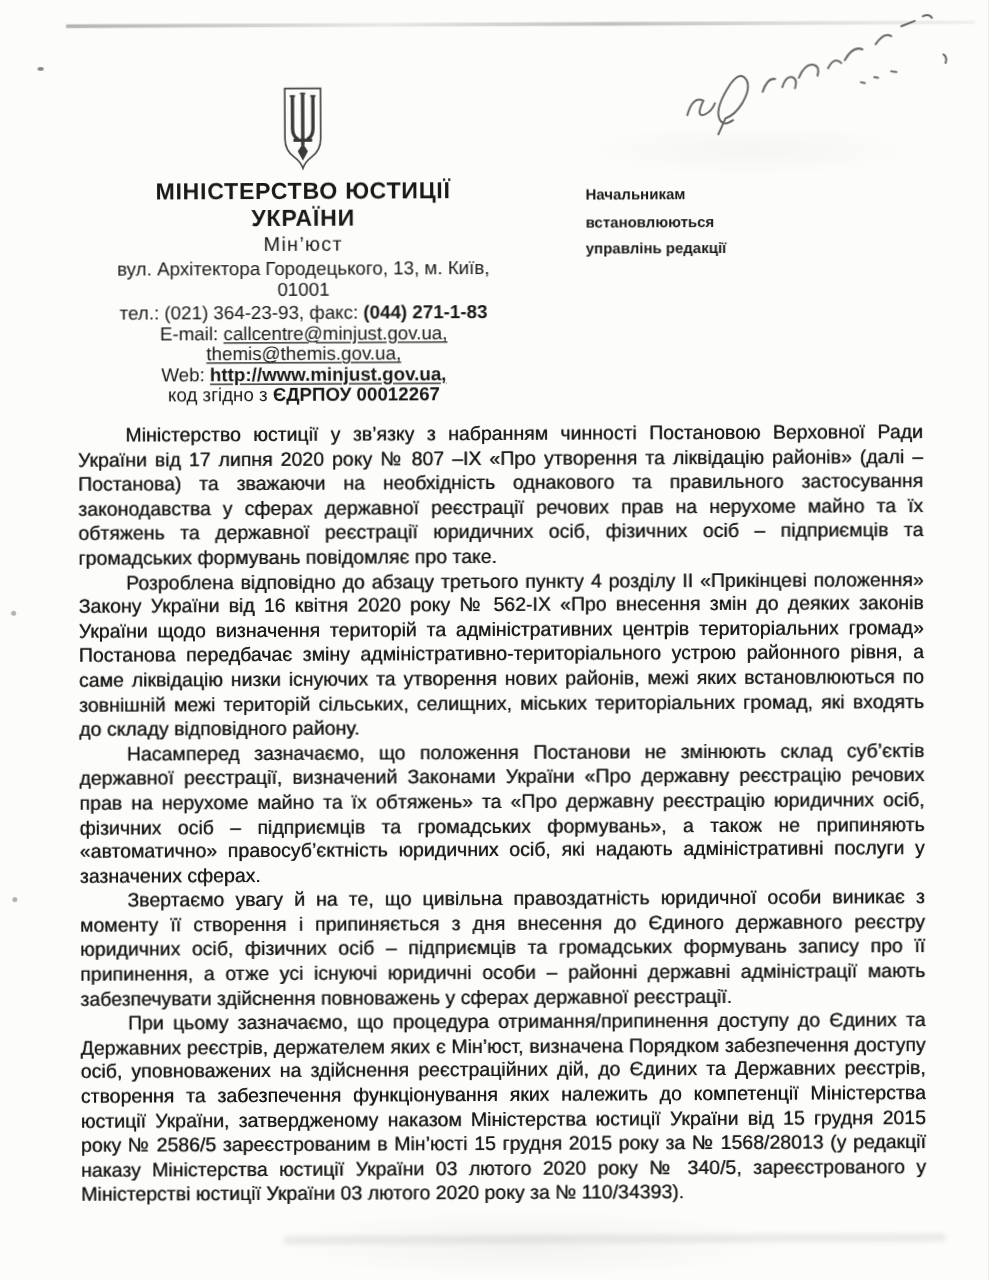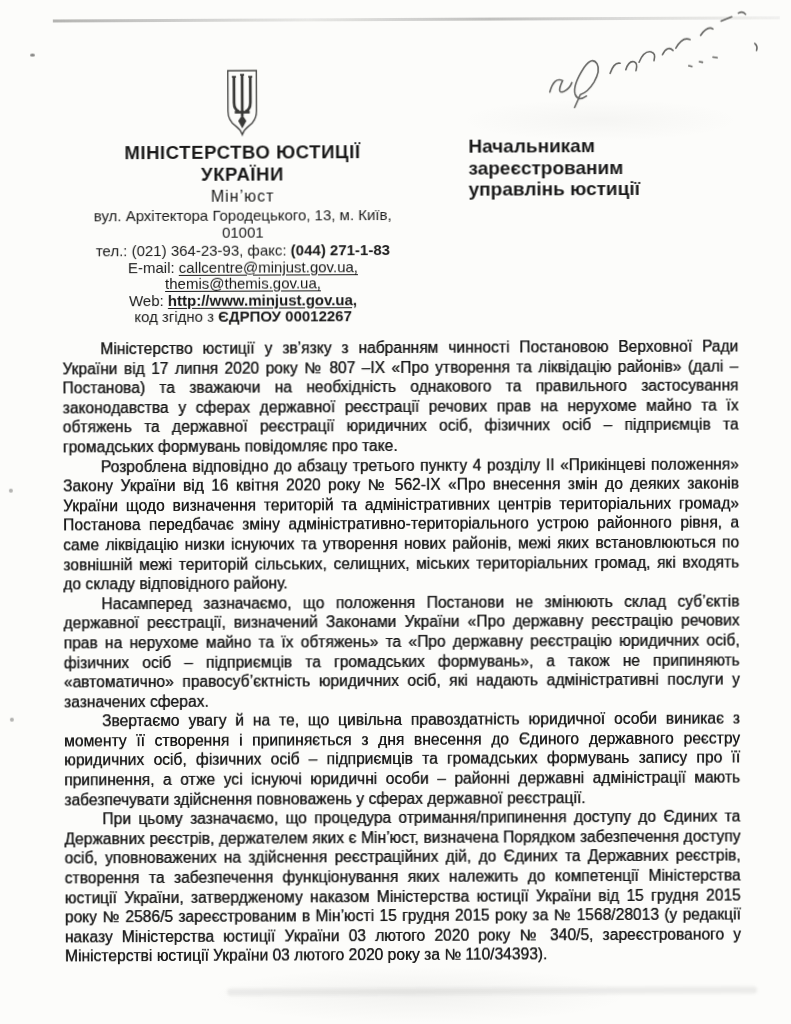--- a/index.html
+++ b/index.html
@@ -23,21 +23,21 @@
   .handwriting{position:absolute;right:18px;top:20px;width:240px;height:84px;transform:rotate(-6deg);opacity:.85;}
   
   .lh-left{position:absolute;left:58px;top:68px;width:372px;text-align:center;}
   .emblem{display:block;margin:0 auto 5px auto;}
   .lh-name{font-weight:bold;font-size:18.5px;line-height:22px;letter-spacing:.6px;}
   .lh-short{font-size:16px;line-height:22px;letter-spacing:1px;}
   .lh-line{font-size:15px;line-height:16.5px;}
   .lh-line.gap{margin-top:2px;}
   .bold{font-weight:bold;}
   .link{text-decoration:underline;color:#1f1f1f;text-underline-offset:2px;}
-  .recipient{position:absolute;left:470px;top:136px;font-weight:bold;font-size:19px;line-height:21.5px;}
+  .recipient{position:absolute;left:470px;top:146px;font-weight:bold;font-size:12px;line-height:21.5px;}
   
   .body-text{position:absolute;left:63px;top:338px;width:676px;font-size:15.6px;line-height:19.6px;text-align:justify;}
   .para{margin:0;text-indent:38px;text-shadow:.25px 0 0 currentColor;}
 </style>
 </head>
 <body>
 
 <div class="page">
   <div class="scan-wrap">
 
@@ -80,22 +80,22 @@
       <div class="lh-line">01001</div>
       <div class="lh-line gap"><span>тел.: (021) 364-23-93, факс: </span><span class="bold">(044) 271-1-83</span></div>
       <div class="lh-line"><span>E-mail: </span><span class="link">callcentre@minjust.gov.ua,</span></div>
       <div class="lh-line"><span class="link">themis@themis.gov.ua,</span></div>
       <div class="lh-line"><span>Web: </span><span class="link bold">http://www.minjust.gov.ua,</span></div>
       <div class="lh-line"><span>код згідно з </span><span class="bold">ЄДРПОУ 00012267</span></div>
     </div>
 
     <div class="recipient">
       <div>Начальникам</div>
-      <div>зареєстрованим</div>
-      <div>управлінь юстиції</div>
+      <div>встановлюються</div>
+      <div>управлінь редакції</div>
     </div>
 
     <div class="body-text">
       <p class="para">Міністерство юстиції у зв’язку з набранням чинності Постановою Верховної Ради України від 17 липня 2020 року № 807 –ІХ «Про утворення та ліквідацію районів» (далі – Постанова) та зважаючи на необхідність однакового та правильного застосування законодавства у сферах державної реєстрації речових прав на нерухоме майно та їх обтяжень та державної реєстрації юридичних осіб, фізичних осіб – підприємців та громадських формувань повідомляє про таке.</p>
       <p class="para">Розроблена відповідно до абзацу третього пункту 4 розділу ІІ «Прикінцеві положення» Закону України від 16 квітня 2020 року № 562-ІХ «Про внесення змін до деяких законів України щодо визначення територій та адміністративних центрів територіальних громад» Постанова передбачає зміну адміністративно-територіального устрою районного рівня, а саме ліквідацію низки існуючих та утворення нових районів, межі яких встановлюються по зовнішній межі територій сільських, селищних, міських територіальних громад, які входять до складу відповідного району.</p>
       <p class="para">Насамперед зазначаємо, що положення Постанови не змінюють склад суб’єктів державної реєстрації, визначений Законами України «Про державну реєстрацію речових прав на нерухоме майно та їх обтяжень» та «Про державну реєстрацію юридичних осіб, фізичних осіб – підприємців та громадських формувань», а також не припиняють «автоматично» правосуб’єктність юридичних осіб, які надають адміністративні послуги у зазначених сферах.</p>
       <p class="para">Звертаємо увагу й на те, що цивільна правоздатність юридичної особи виникає з моменту її створення і припиняється з дня внесення до Єдиного державного реєстру юридичних осіб, фізичних осіб – підприємців та громадських формувань запису про її припинення, а отже усі існуючі юридичні особи – районні державні адміністрації мають забезпечувати здійснення повноважень у сферах державної реєстрації.</p>
       <p class="para">При цьому зазначаємо, що процедура отримання/припинення доступу до Єдиних та Державних реєстрів, держателем яких є Мін’юст, визначена Порядком забезпечення доступу осіб, уповноважених на здійснення реєстраційних дій, до Єдиних та Державних реєстрів, створення та забезпечення функціонування яких належить до компетенції Міністерства юстиції України, затвердженому наказом Міністерства юстиції України від 15 грудня 2015 року № 2586/5 зареєстрованим в Мін’юсті 15 грудня 2015 року за № 1568/28013 (у редакції наказу Міністерства юстиції України 03 лютого 2020 року № 340/5, зареєстрованого у Міністерстві юстиції України 03 лютого 2020 року за № 110/34393).</p>
     </div>
 

